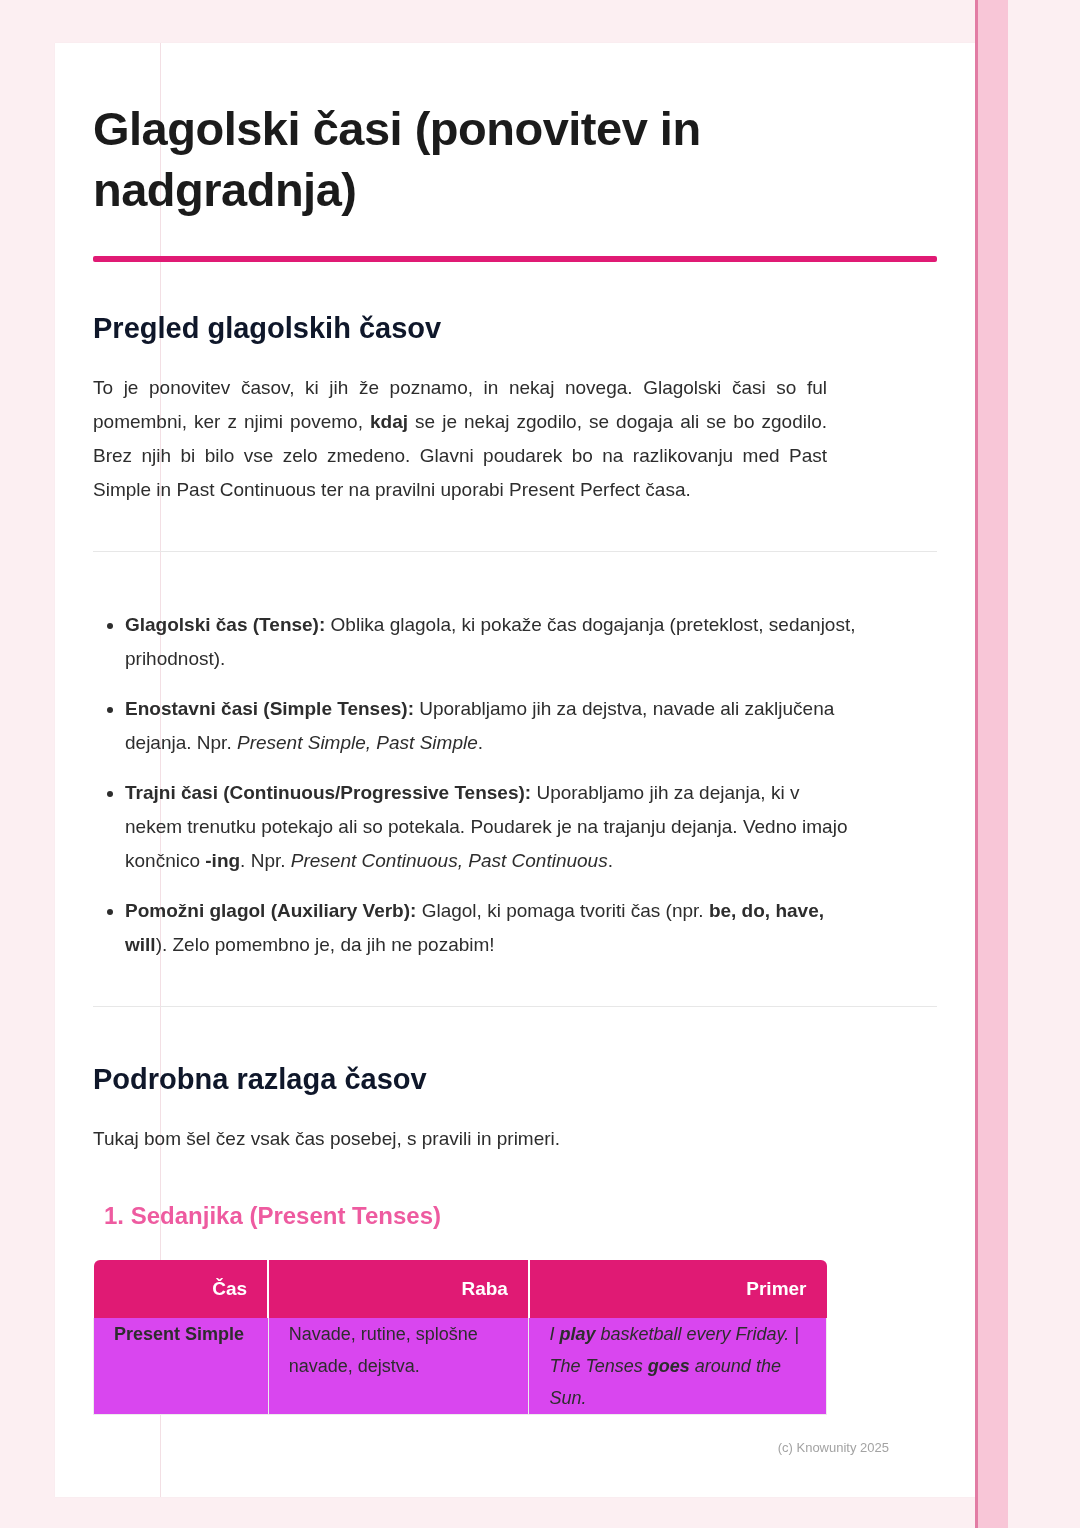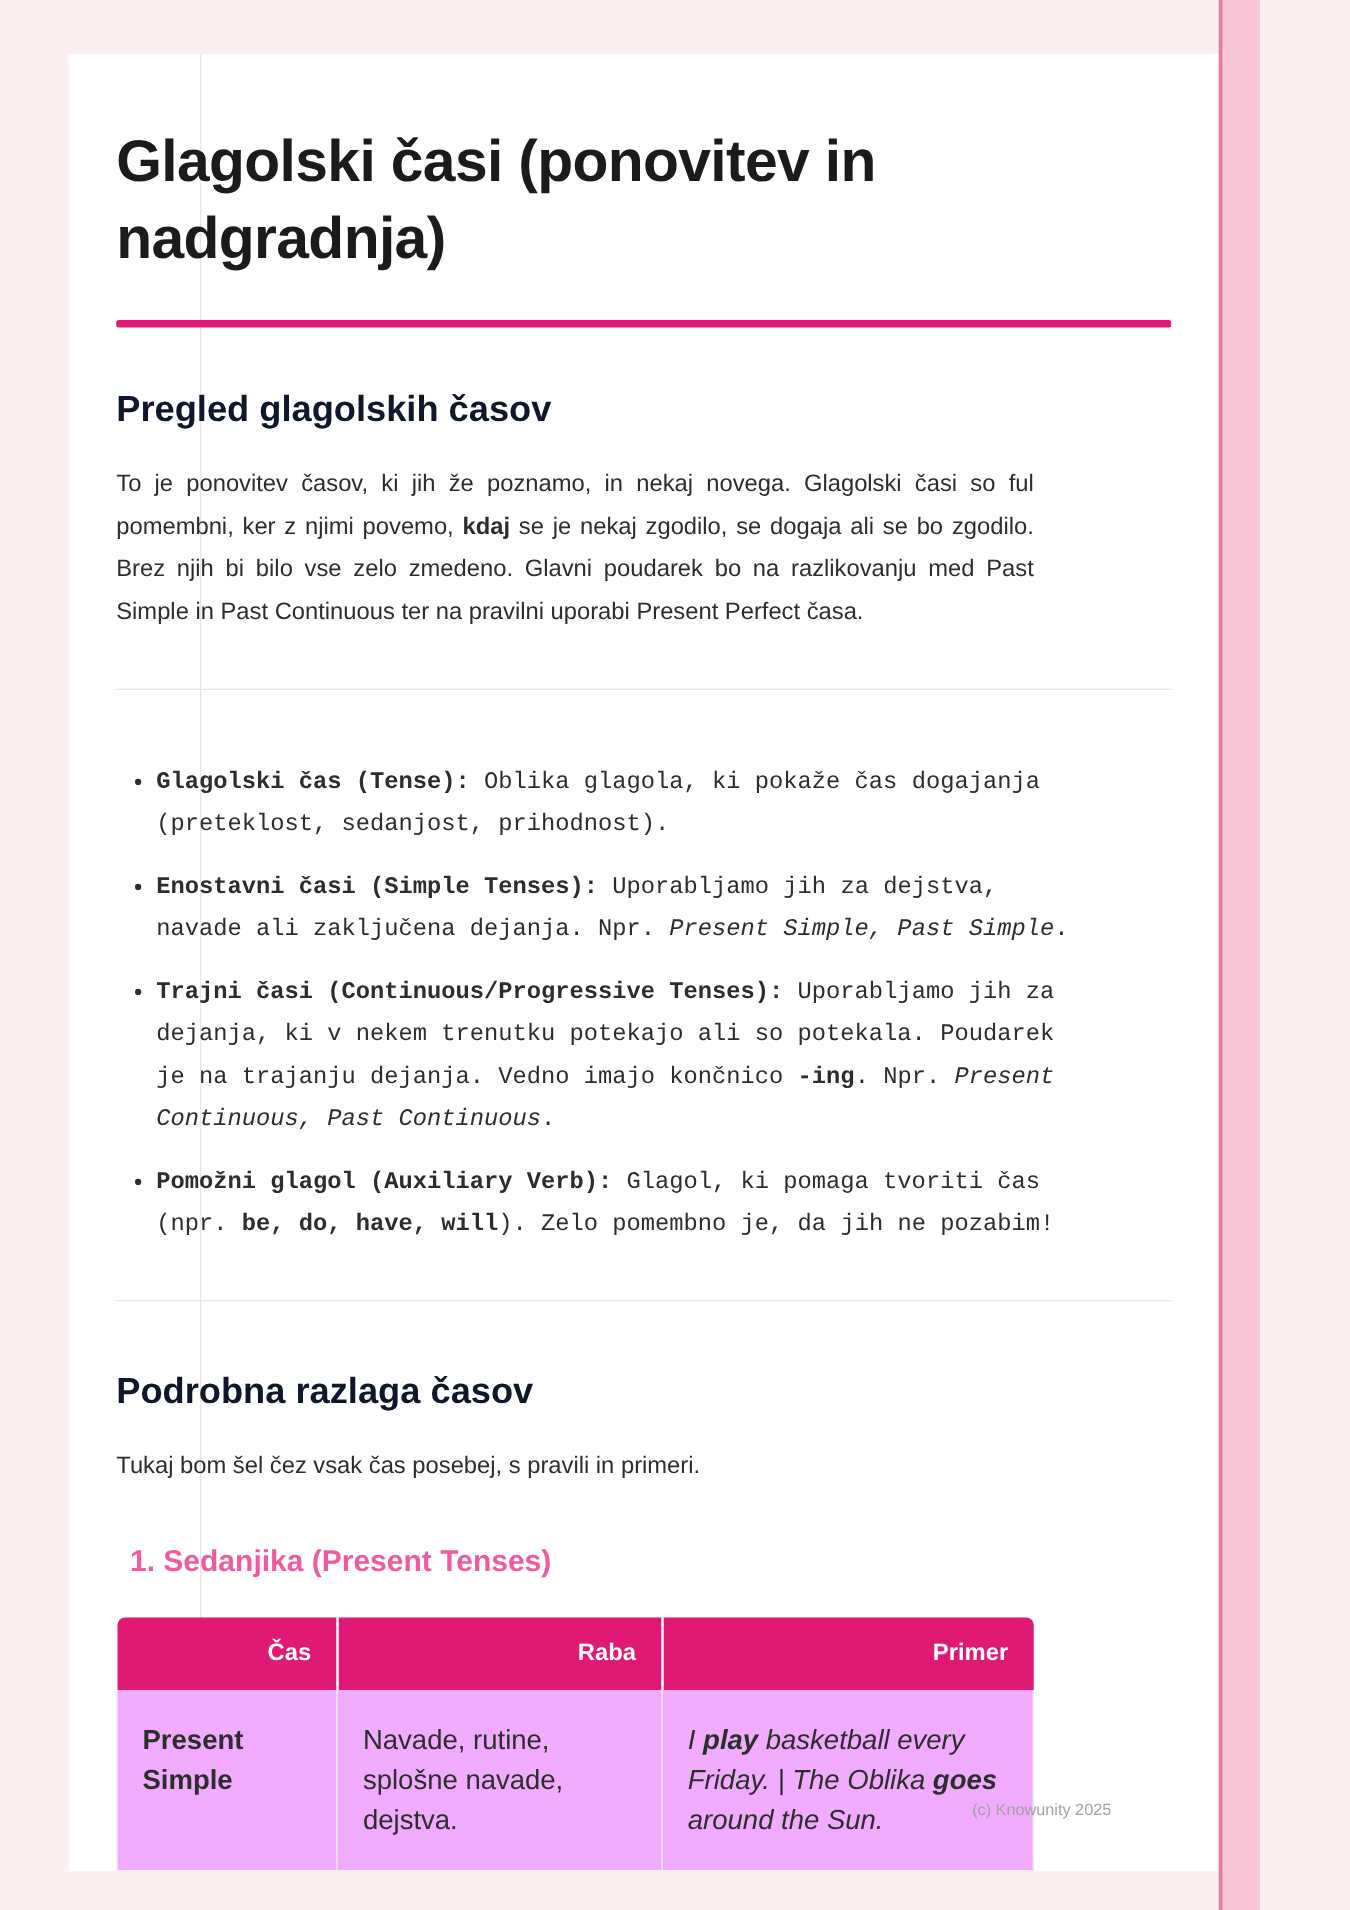--- a/index.html
+++ b/index.html
@@ -77,21 +77,20 @@
   hr.section-divider {
     border: none;
     border-top: 1px solid #e7e7e7;
     margin: 44px 0 56px 0;
   }
   ul.terms {
     max-width: 734px;
     margin: 12px 0 28px 0;
     padding-left: 32px;
     color: #2d2d2d;
-    font-family: Liberation Mono, monospace;
   }
   ul.terms li {
     font-size: 19px;
     line-height: 34px;
     margin: 0 0 16px 0;
   }
   .b { font-weight: bold; }
   .i { font-style: italic; }
   table.tense-table {
     width: 734px;
@@ -107,26 +106,26 @@
     padding: 18px 20px;
     border-right: 2px solid #ffffff;
   }
   table.tense-table thead th:last-child { border-right: none; }
   table.tense-table thead th:first-child { border-top-left-radius: 6px; }
   table.tense-table thead th:last-child { border-top-right-radius: 6px; }
   table.tense-table thead th:nth-child(1) { width: 155px; }
   table.tense-table thead th:nth-child(2) { width: 267px; }
   table.tense-table thead th:nth-child(3) { width: 312px; }
   table.tense-table tbody td {
-    background: #f0abfc;
-    font-size: 22px;
+    background: #d946ef;
+    font-size: 18px;
     line-height: 32px;
     color: #2d2d2d;
     vertical-align: top;
-    padding: 24px 20px;
+    padding: 0 20px;
     border: 1px solid #ececec;
     border-top: none;
   }
   .right-stripe {
     position: absolute;
     left: 975px;
     top: 0;
     width: 33px;
     height: 1528px;
     background: #f8c6d7;
@@ -179,21 +178,21 @@
           <tr>
             <th>Čas</th>
             <th>Raba</th>
             <th>Primer</th>
           </tr>
         </thead>
         <tbody>
             <tr>
               <td><span class="b">Present Simple</span></td>
               <td><span>Navade, rutine, splošne navade, dejstva.</span></td>
-              <td><span class="i">I </span><span class="b i">play</span><span class="i"> basketball every Friday. | </span><span class="i">The Oblika </span><span class="b i">goes</span><span class="i"> around the Sun.</span></td>
+              <td><span class="i">I </span><span class="b i">play</span><span class="i"> basketball every Friday. | </span><span class="i">The Tenses </span><span class="b i">goes</span><span class="i"> around the Sun.</span></td>
             </tr>
           </tbody>
       </table>
 
     </div>
   </div>
 
   <div class="right-stripe"></div>
   <div class="copyright">(c) Knowunity 2025</div>
 

